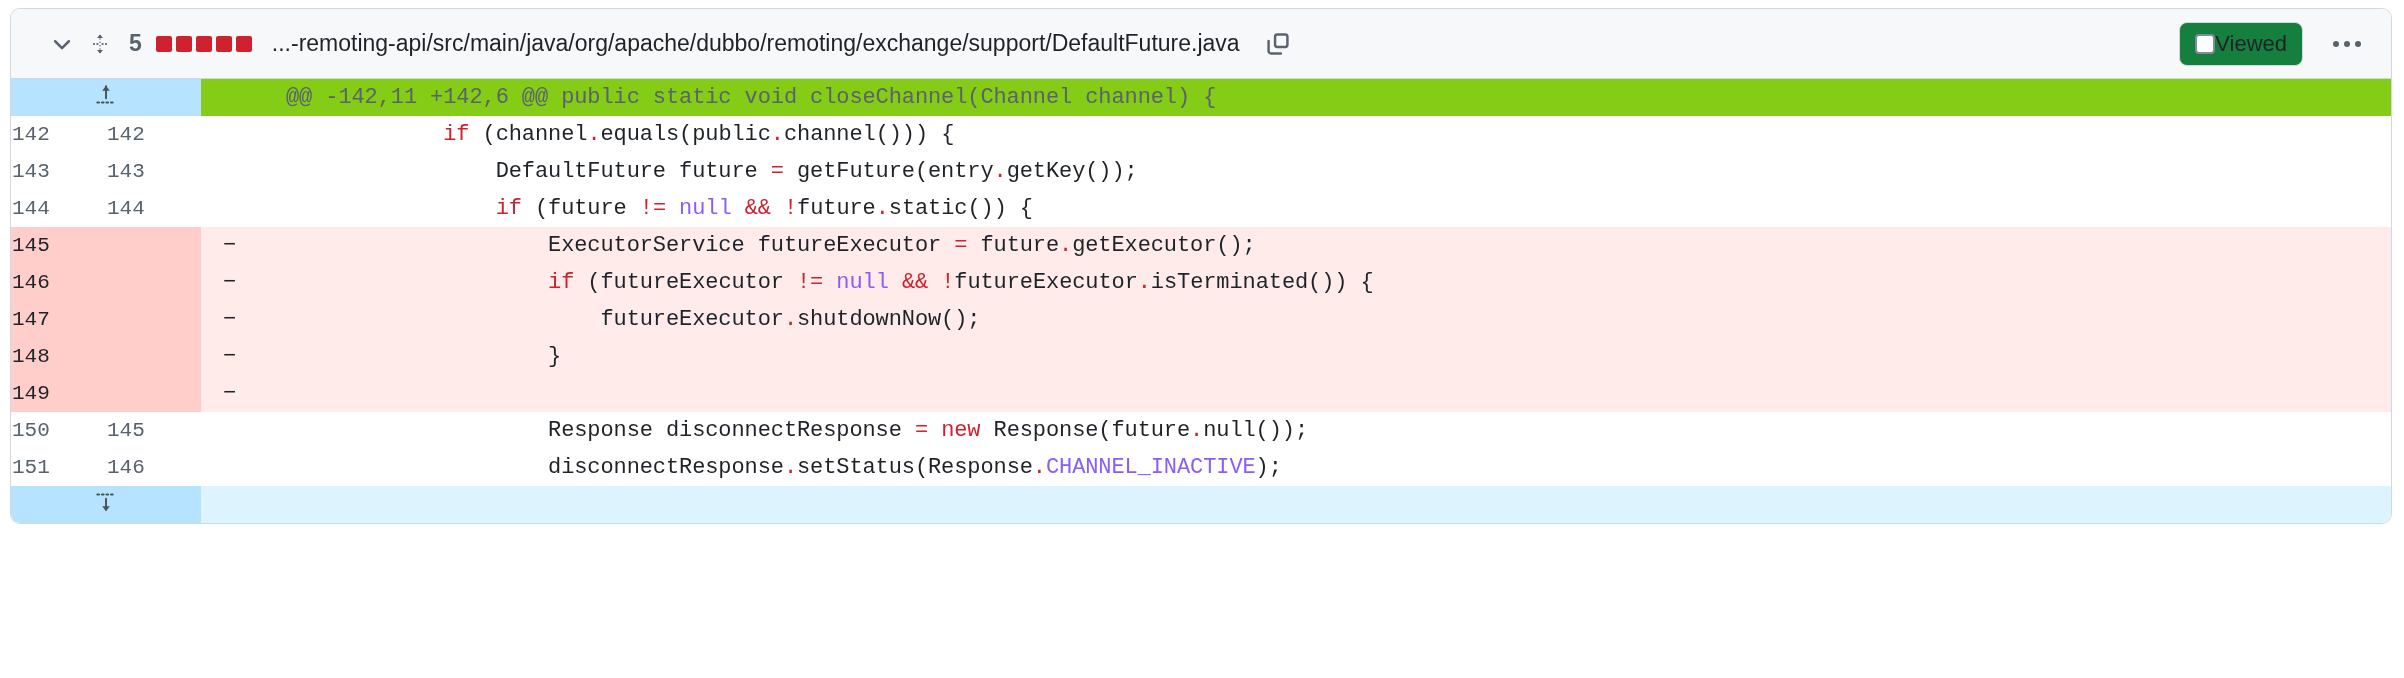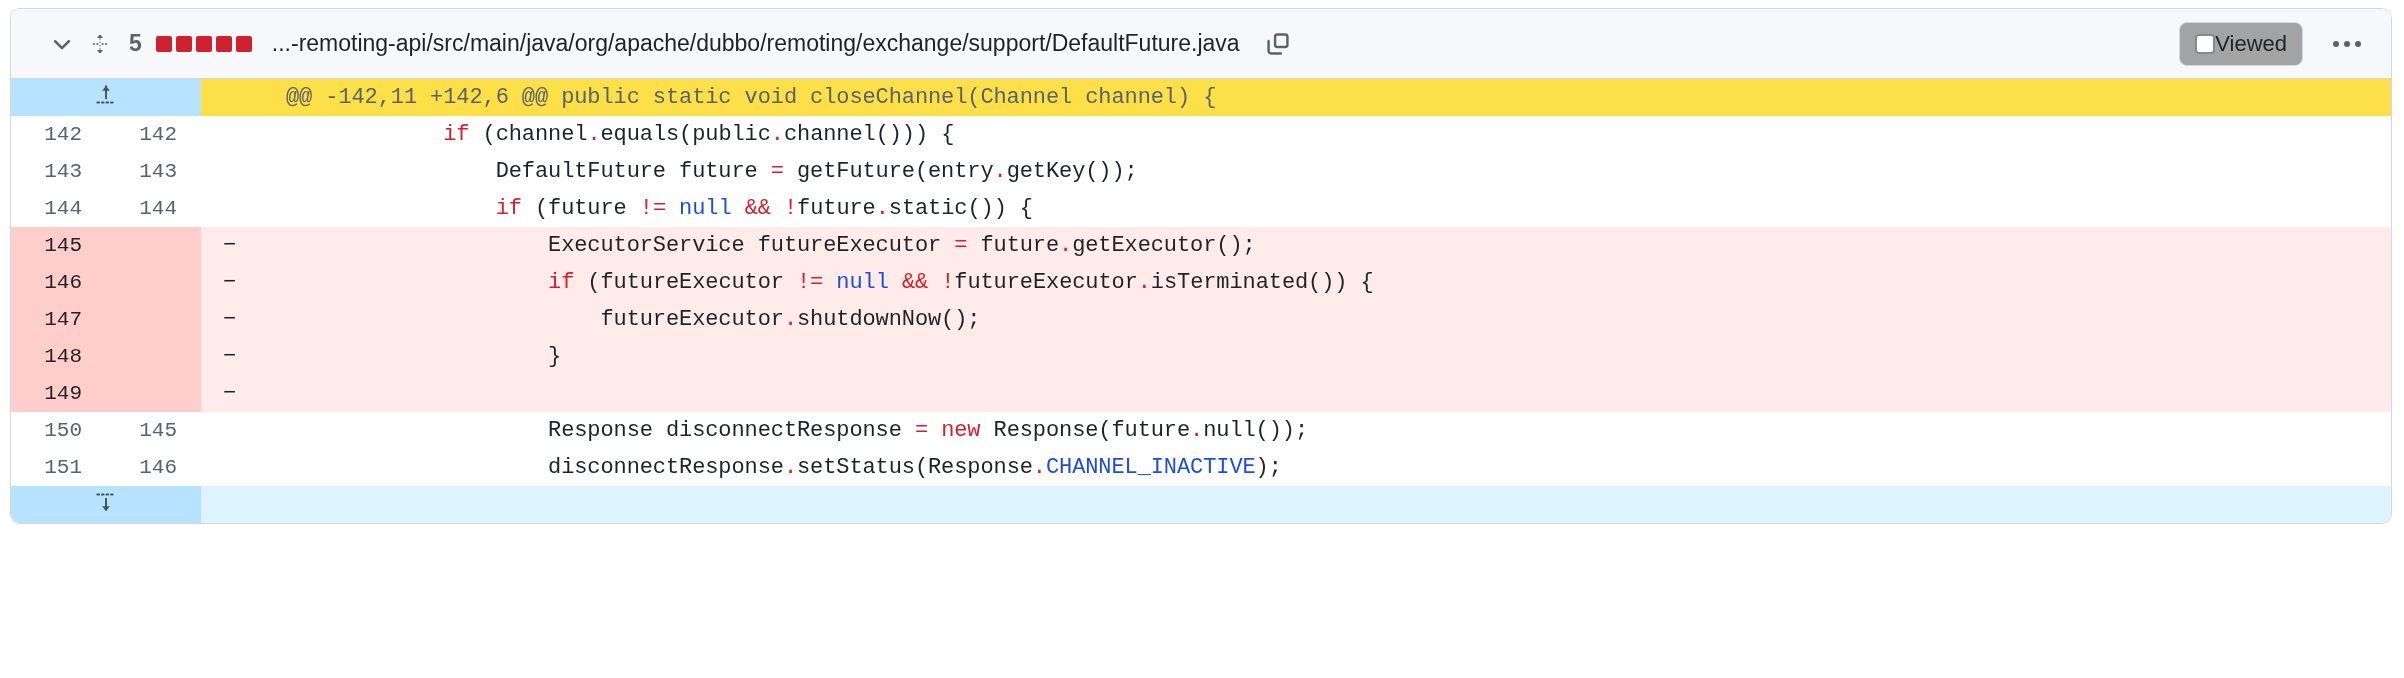--- a/index.html
+++ b/index.html
@@ -87,21 +87,21 @@
     flex: none;
     margin-left: 18px;
   }
   .header-spacer { flex: 1 1 auto; }
 
   .viewed-box {
     display: flex;
     align-items: center;
     border: 1px solid #d1d9e0;
     border-radius: 8px;
-    background: #a3a3a3;
+    background: #15803d;
     padding: 8px 15px;
     flex: none;
   }
   .viewed-box .cbx {
     width: 20px; height: 20px;
     border: 2px solid #818b98;
     border-radius: 4px;
     background: #ffffff;
     box-sizing: border-box;
     flex: none;
@@ -130,21 +130,20 @@
     border-collapse: collapse;
     font-family: "Liberation Mono", monospace;
     font-size: 22px;
     line-height: 1;
   }
   .diff-table tr { height: 37px; }
 
   .num {
     width: 95px;
     min-width: 95px;
-    text-align: right;
     padding-right: 24px;
     box-sizing: border-box;
     color: #59636e;
     font-size: 21px;
     vertical-align: middle;
     user-select: none;
     white-space: nowrap;
   }
   .marker {
     width: 75px;
@@ -165,35 +164,35 @@
   }
 
   
   tr.ctx .num   { background: #ffffff; }
   tr.ctx .marker, tr.ctx .code { background: #ffffff; }
 
   tr.del .num   { background: #ffcecb; color: #1f2328; }
   tr.del .marker, tr.del .code { background: #ffebe9; }
 
   tr.hunk .num   { background: #b6e3ff; }
-  tr.hunk .marker, tr.hunk .code { background: #fde047; color: #59636e; }
+  tr.hunk .marker, tr.hunk .code { background: #84cc16; color: #59636e; }
 
   tr.expander .num   { background: #b6e3ff; }
   tr.expander .marker, tr.expander .code { background: #ddf4ff; }
 
   .expand-cell {
     text-align: center;
     vertical-align: middle;
     color: #4a5259;
     padding: 0;
   }
 
   
   .k  { color: #cf222e; }   
-  .c  { color: #1d4ed8; }   
+  .c  { color: #8b5cf6; }   
 </style>
 </head>
 <body>
 
 <div class="diff-file">
 
   <div class="file-header">
 
     <div class="chev-btn">
       <svg width="22" height="22" viewBox="0 0 16 16" aria-hidden="true">

